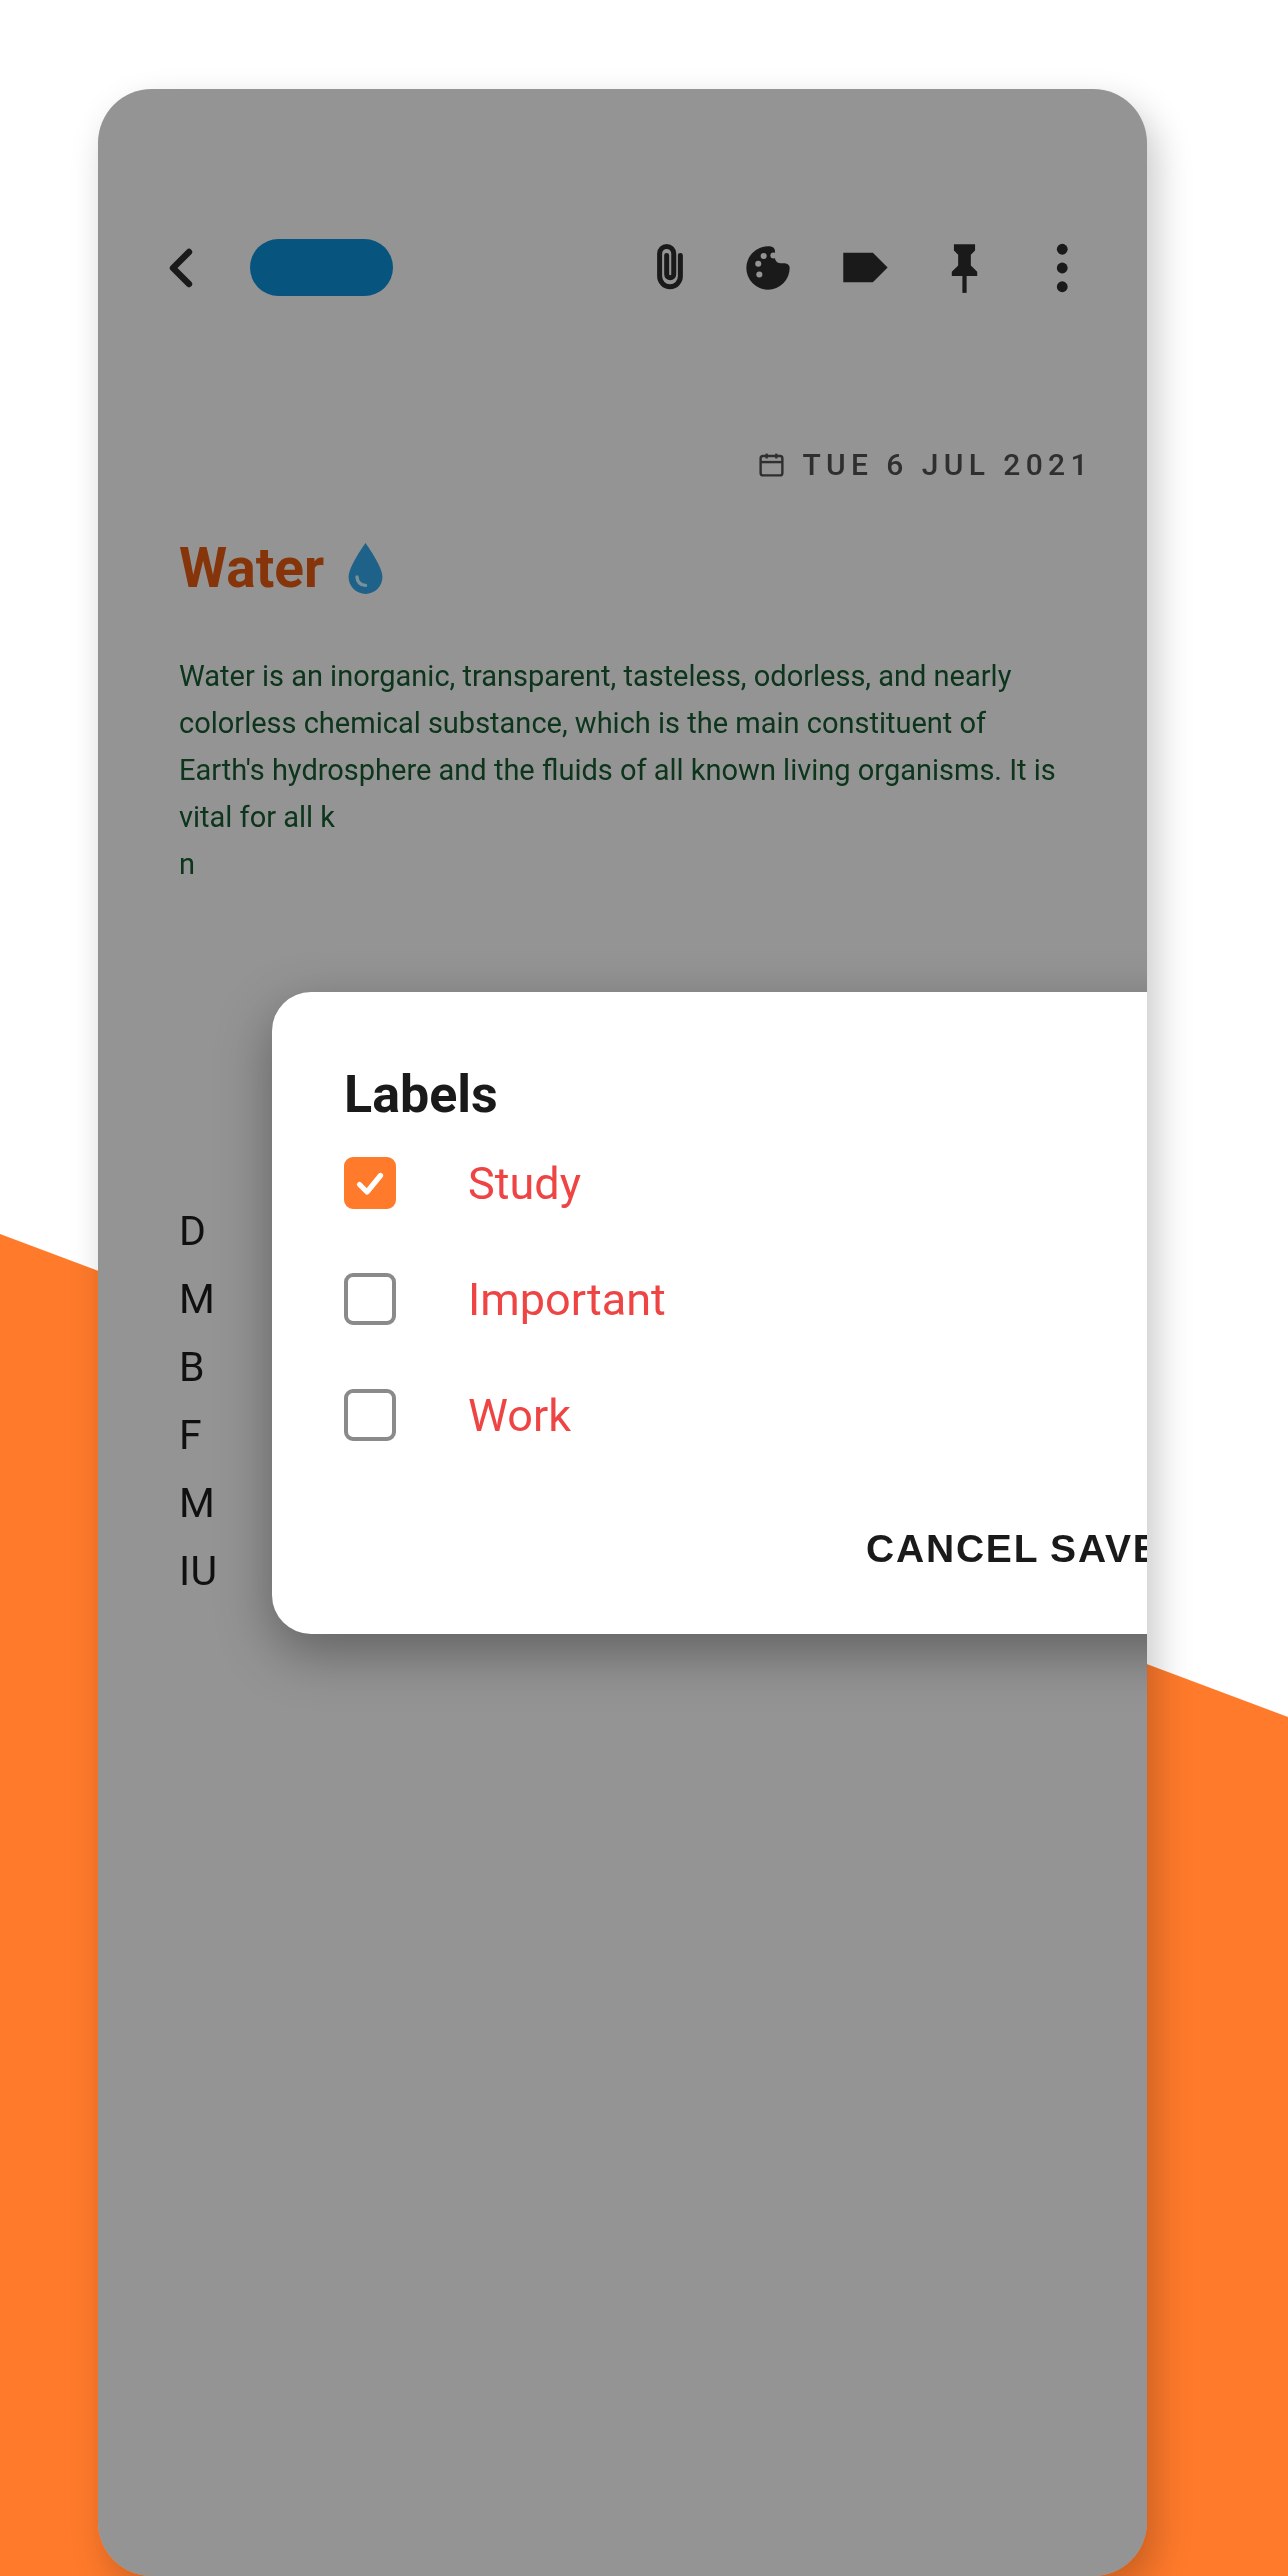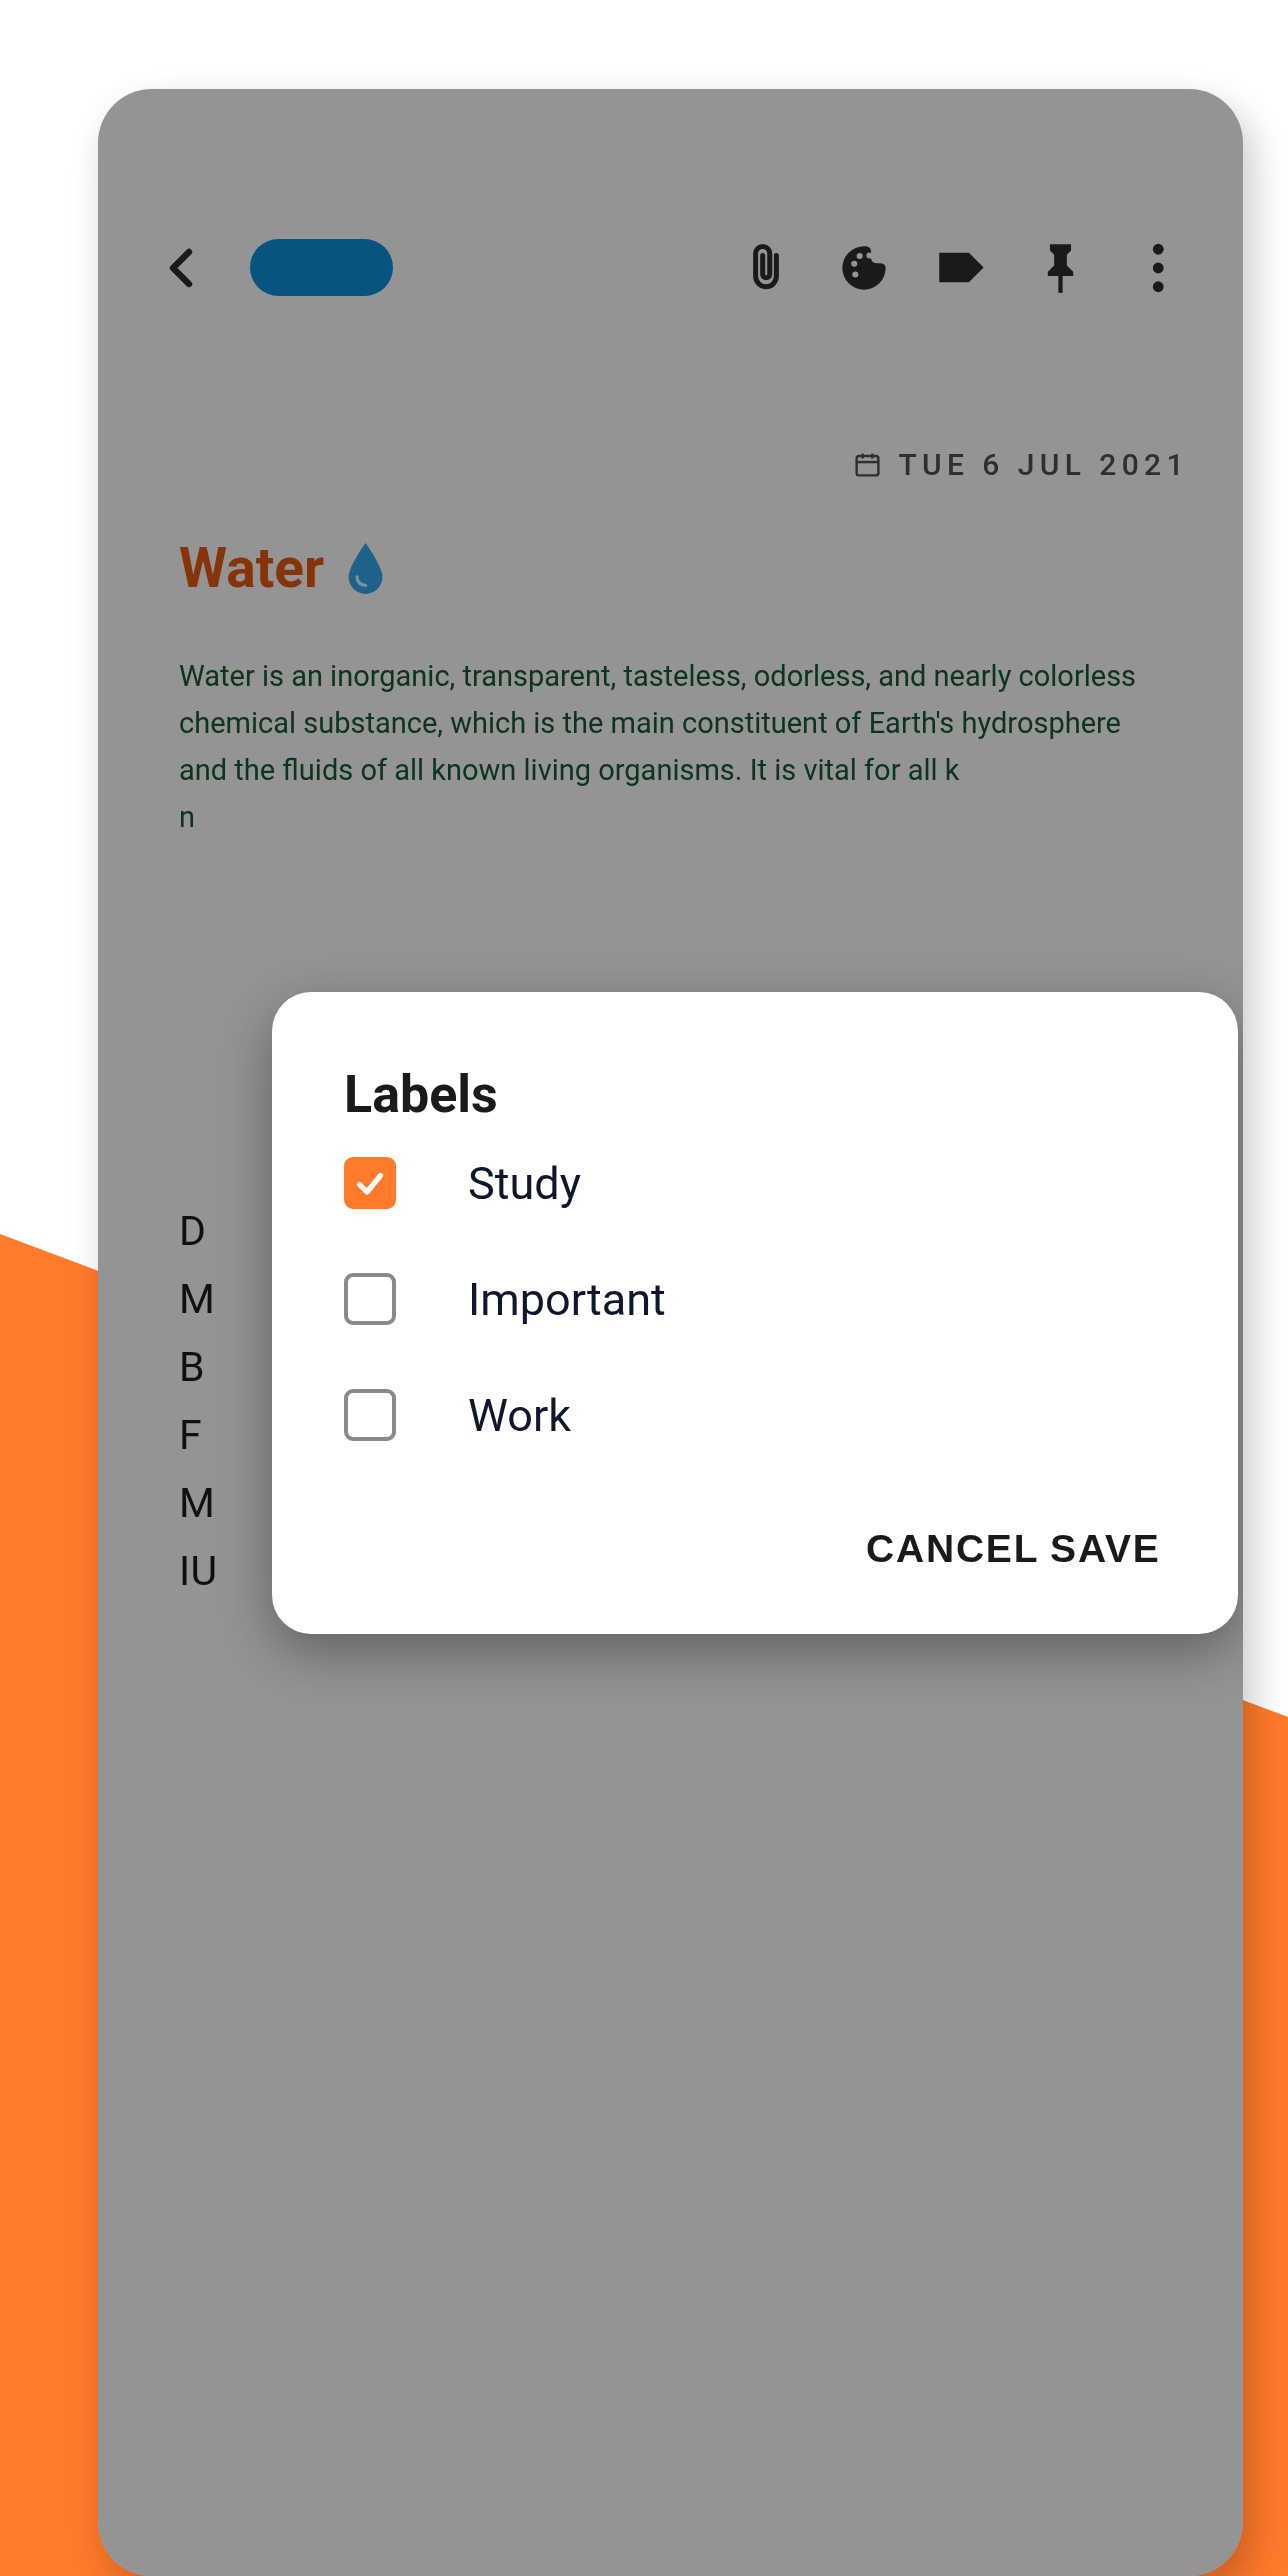--- a/index.html
+++ b/index.html
@@ -19,21 +19,21 @@
     .bg-orange {
       position: absolute;
       left: 0; right: 0; bottom: 0;
       height: 1342px;
       background: #ff7a2b;
       clip-path: polygon(0 0, 100% 36%, 100% 100%, 0 100%);
     }
     .phone {
       position: absolute;
       left: 98px; top: 89px;
-      width: 1145px; height: 2487px;
+      width: 1049px; height: 2487px;
       background: #e8e8e8;
       border-radius: 54px;
       box-shadow: 9px 16px 36px rgba(0,0,0,0.22);
       overflow: hidden;
     }
     .scrim {
       position: absolute; inset: 0;
       background: rgba(0,0,0,0.36);
       pointer-events: none;
     }
@@ -117,21 +117,21 @@
       display: flex; align-items: center; justify-content: center;
       flex-shrink: 0;
     }
     .checkbox.checked {
       background: #ff7a2b;
       border-color: #ff7a2b;
     }
     .checkbox.checked svg { display: block; }
     .checkbox svg { display: none; }
     .label-text {
-      font-size: 45px; color: #0f172a;
+      font-size: 45px; color: #ef4444;
     }
     .dialog-actions {
       display: flex; justify-content: flex-end; 
       margin-top: 45px;
     }
     .dialog-actions button {
       background: none; border: none;
       font-size: 39px; font-weight: 800;
       letter-spacing: 1.8px;
       color: #1a1a1a;

